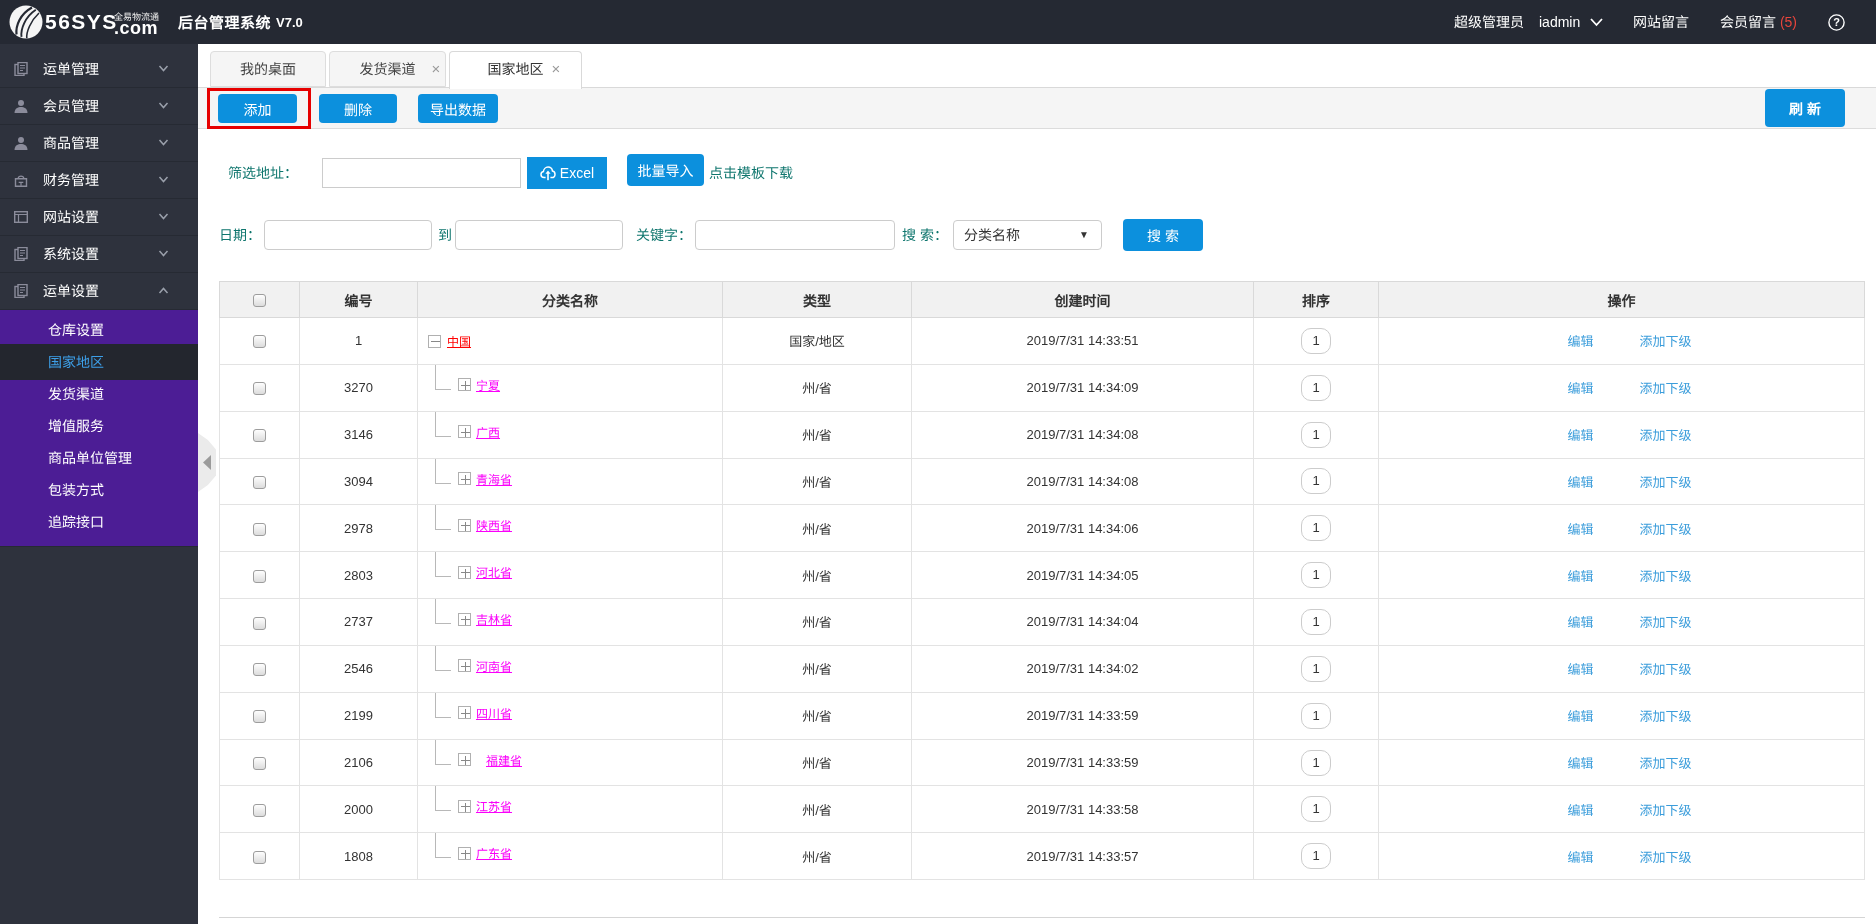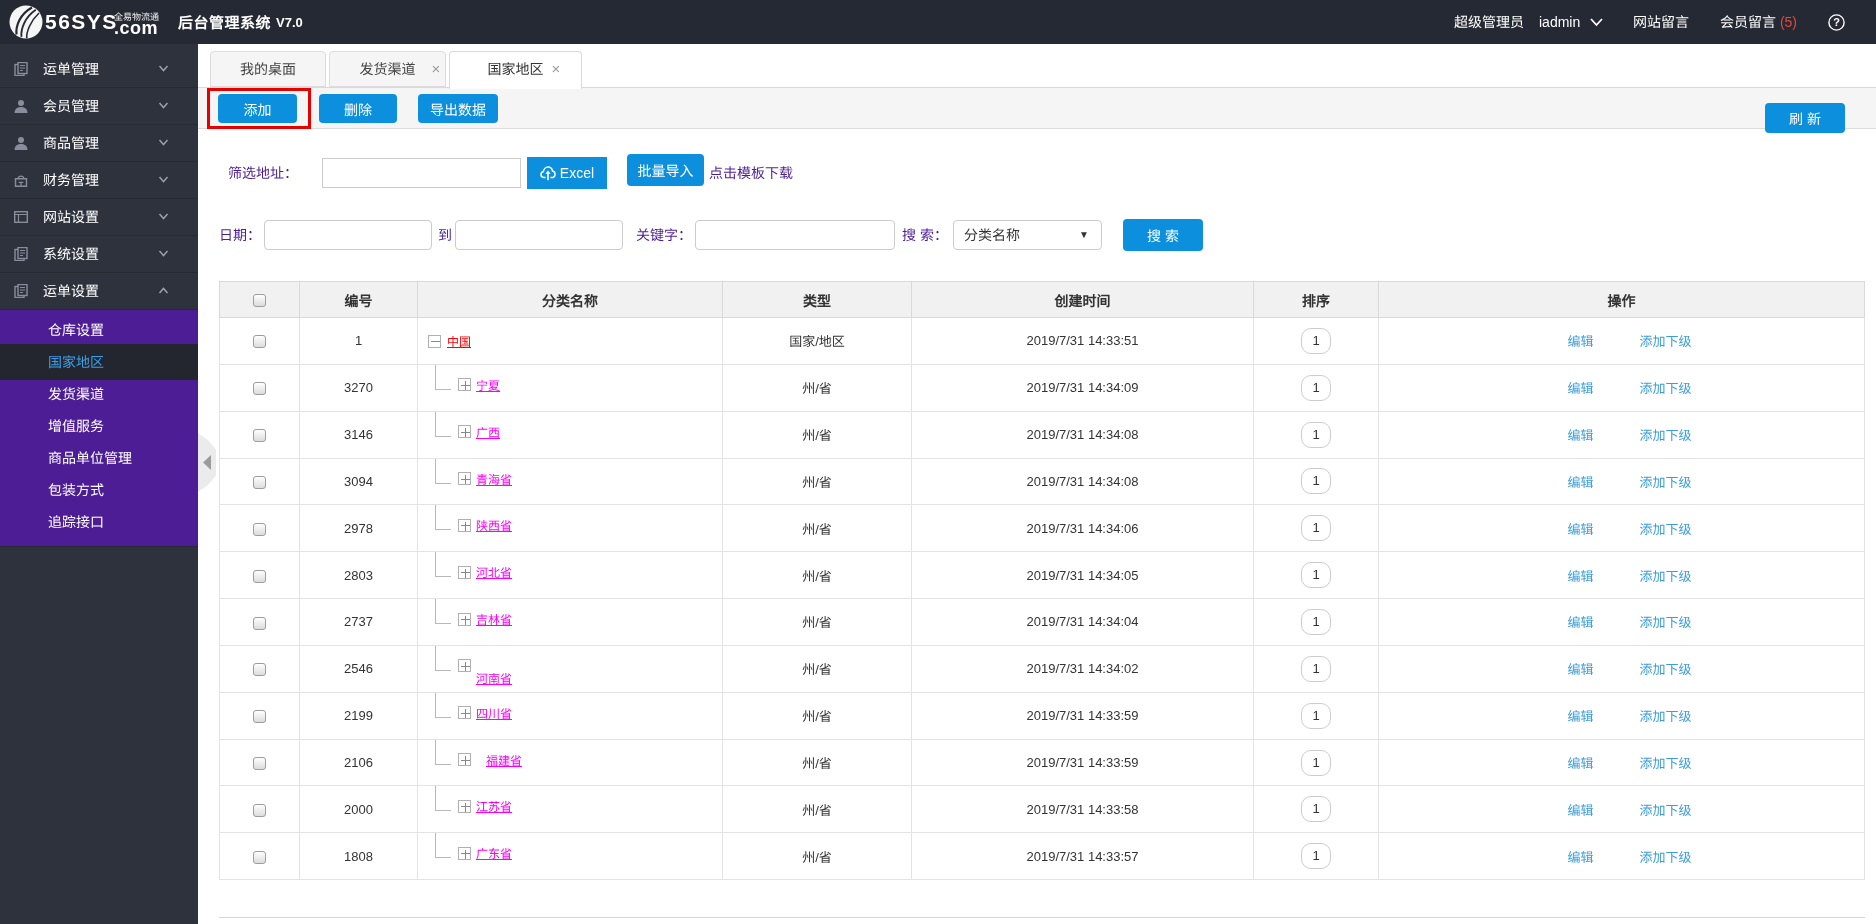--- a/index.html
+++ b/index.html
@@ -40,21 +40,21 @@
   font-size:14px; color:#444; text-align:center; line-height:34px; }
 .tab.active { background:#fff; border-color:#d9d9d9; border-bottom:0; height:38px; z-index:3; color:#333; }
 .tab .tx { position:absolute; left:96px; top:0px; color:#9a9a9a; font-size:15px; line-height:34px; width:20px; }
 
 
 #toolbar { position:absolute; left:0; top:44px; width:1678px; height:41px; background:#f5f5f5; border-bottom:1px solid #dcdcdc; }
 .btn { position:absolute; background:#0c90dd; color:#fff; font-size:14px; text-align:center; border-radius:4px; border:0; }
 #redrect { position:absolute; left:9px; top:0px; width:104px; height:41px; border:3px solid #e60000; z-index:5; }
 
 
-.flabel { position:absolute; font-size:14px; color:#4c1d95; }
+.flabel { position:absolute; font-size:14px; color:#0f766e; }
 .finput { position:absolute; background:#fff; border:1px solid #ccc; }
 
 
 #tblwrap { position:absolute; left:21px; top:237px; width:1646px; height:637px; overflow:hidden;
   border-bottom:1px solid #d5d5d5; }
 table { border-collapse:collapse; width:1645px; table-layout:fixed; font-size:13px; color:#333; }
 th, td { border:1px solid #e3e3e3; text-align:center; padding:0; }
 thead th { background:#f1f1f1; height:36px; font-size:14px; color:#333; font-weight:bold; border-color:#d9d9d9;}
 tbody td { height:46.85px; background:#fff; }
 td.name { text-align:left; position:relative; }
@@ -196,21 +196,21 @@
   <div id="tabbar">
     <div class="tab" style="left:12px; width:116px;">我的桌面</div>
     <div class="tab" style="left:131px; width:117px;">发货渠道<span class="tx">×</span></div>
     <div class="tab active" style="left:251px; width:133px;">国家地区<span class="tx">×</span></div>
   </div>
   <div id="toolbar">
     <div id="redrect"></div>
     <button class="btn" style="left:20px; top:6px; width:79px; height:29px;">添加</button>
     <button class="btn" style="left:121px; top:6px; width:78px; height:29px;">删除</button>
     <button class="btn" style="left:220px; top:6px; width:80px; height:29px;">导出数据</button>
-    <button class="btn" style="left:1567px; top:15px; width:80px; height:30px;">刷 新</button>
+    <button class="btn" style="left:1567px; top:1px; width:80px; height:38px;font-weight:bold;">刷 新</button>
   </div>
 
   <div class="flabel" style="left:30px; top:113px; line-height:32px;">筛选地址：</div>
   <div class="finput" style="left:124px; top:114px; width:199px; height:30px;"></div>
   <button class="btn" style="left:329px; top:113px; width:80px; height:32px; border-radius:0;">
     <svg style="vertical-align:-3px" width="16" height="15" viewBox="0 0 16 15">
         <path d="M5.6 11.6 H4.1 C2.3 11.6 1 10.3 1 8.6 C1 7.1 2 5.9 3.4 5.6 C3.6 3.1 5.6 1.1 8 1.1 C10.2 1.1 12.1 2.8 12.5 5 C14 5.3 15 6.6 15 8.2 C15 10.1 13.6 11.6 11.8 11.6 H10.4" fill="none" stroke="#fff" stroke-width="1.5"></path>
         <path d="M8 4.6 L10.6 7.8 H5.4 Z" fill="#fff"></path>
         <rect x="7.2" y="7.2" width="1.6" height="7" fill="#fff"></rect>
       </svg>
@@ -363,21 +363,21 @@
           </tr>
     <tr>
             <td><span class="cb"></span></td>
             <td>2546</td>
             <td class="name">
               <span class="lshape"></span>
               <span class="sq s2" style="left:40px">
                 <i></i>
                 <b></b>
               </span>
-              <a class="mag" style="position:absolute;left:58px;top:23px;text-align:right;">河南省</a>
+              <a class="mag" style="position:absolute;left:58px;top:11px;text-align:right;">河南省</a>
             </td>
             <td>州/省</td>
             <td>2019/7/31 14:34:02</td>
             <td><span class="sortbox">1</span></td>
             <td><span style="position:relative;left:8px;"><a class="opl" style="margin-right:46px">编辑</a><a class="opl">添加下级</a></span></td>
           </tr>
     <tr>
             <td><span class="cb"></span></td>
             <td>2199</td>
             <td class="name">

